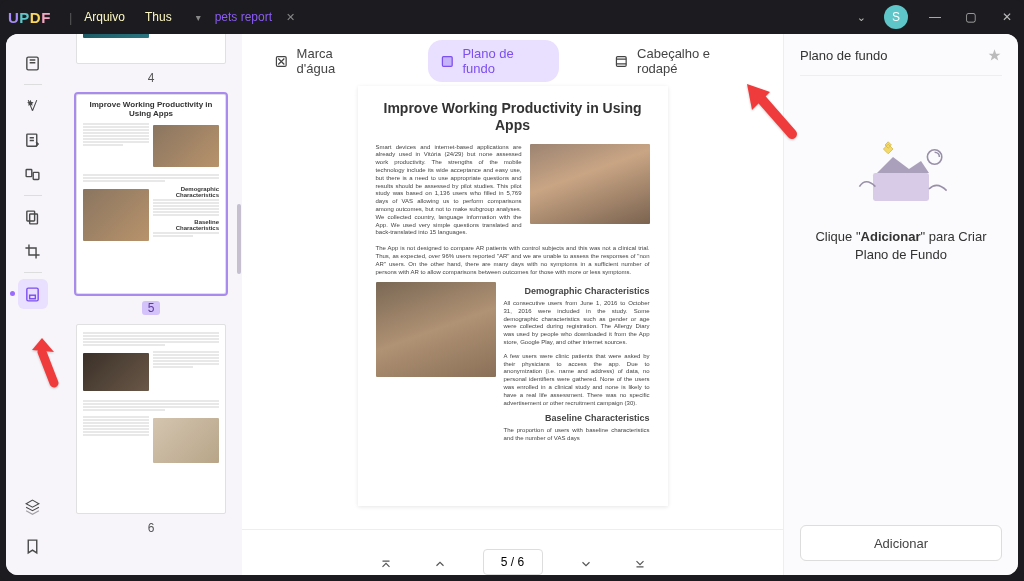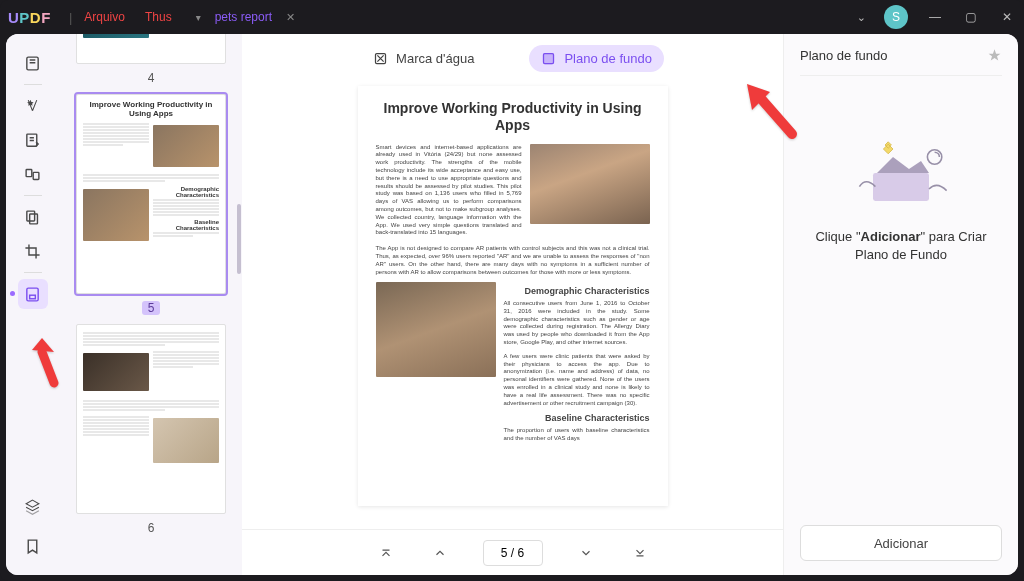--- a/index.html
+++ b/index.html
@@ -6,21 +6,21 @@
 body { background: #1c1b1f; width: 1024px; height: 581px; overflow: hidden; color: #333; }
 .app { display: flex; flex-direction: column; height: 100%; background: #1c1b1f; border-radius: 8px; overflow: hidden; }
 
 
 .titlebar { height: 34px; display: flex; align-items: center; padding: 0 8px; color: #ddd; font-size: 13px; }
 .logo { font-weight: bold; font-size: 15px; letter-spacing: 0.5px; margin-right: 18px; }
 .logo .u { color: #a78bfa; }
 .logo .p { color: #5ec5c8; }
 .logo .d { color: #f9d65c; }
 .logo .f { color: #f3a6c0; }
-.menu-item { color: #ef4444; font-size: 12px; margin-right: 20px; cursor: pointer; }
+.menu-item { color: #fef9c3; font-size: 12px; margin-right: 20px; cursor: pointer; }
 .tab-sep { color: #555; margin-right:12px; }
 .tab { display: flex; align-items: center; gap: 14px; background: transparent; padding: 4px 14px; border-radius: 6px; position: relative; }
 .tab-title { color: #8b5cf6; font-size: 12px; }
 .tab-prev { color: #888; font-size: 10px; margin-left: 4px; }
 .tab-close { color: #888; font-size: 11px; cursor: pointer; }
 .titlebar-right { margin-left: auto; display: flex; align-items: center; gap: 18px; }
 .chev { color: #bbb; font-size: 11px; cursor: pointer; }
 .avatar { width: 24px; height: 24px; border-radius: 50%; background: #5ec5c8; color: #fff; display: flex; align-items: center; justify-content: center; font-size: 12px; }
 .win-btn { width: 18px; text-align: center; color: #bbb; font-size: 12px; cursor: pointer; }
 
@@ -46,36 +46,36 @@
 .thumb-title { font-size: 8px; font-weight: bold; text-align: center; line-height: 1.1; margin-bottom: 3px; }
 .thumb-img { height: 28px; background: linear-gradient(135deg,#8a7560,#b8936b); border-radius: 1px; margin: 3px 0; }
 .thumb-lines { height: 2px; background: #e8e8e8; margin: 1px 0; }
 .thumb-lines.short { width: 60%; }
 .thumb-col2 { display: flex; gap: 4px; }
 .thumb-col2 > div { flex: 1; }
 .vscroll { position:absolute; right:1px; top:170px; width:4px; height:70px; background:#c5bfd0; border-radius:3px; }
 
 
 .center { flex: 1; display: flex; flex-direction: column; background: #fff; position: relative; }
-.top-tabs { height: 48px; display: flex; align-items: center; justify-content: center; gap: 43px; padding: 0 20px; }
+.top-tabs { height: 48px; display: flex; align-items: flex-end; justify-content: center; gap: 43px; padding: 0 20px; }
 .top-tab { display: flex; align-items: center; gap: 8px; font-size: 13px; color: #444; cursor: pointer; padding: 6px 12px; border-radius: 14px; }
 .top-tab.active { background: #e9dfff; color: #7b4ff0; }
 .top-tab svg { width: 15px; height: 15px; }
 
 .doc-area { flex: 1; display: flex; align-items: flex-start; justify-content: center; padding: 4px 20px 8px; overflow: hidden; }
 .doc-page { width: 310px; height: 420px; background: #fff; box-shadow: 0 1px 4px rgba(0,0,0,0.1); padding: 14px 18px; font-size: 6.5px; line-height: 1.35; color: #333; overflow: hidden; }
 .doc-title { font-size: 14px; font-weight: bold; text-align: center; margin-bottom: 10px; line-height: 1.2; }
 .doc-row { display: flex; gap: 8px; margin-bottom: 8px; }
 .doc-text { flex: 1; text-align: justify; font-size: 6px; color: #444; line-height:1.3; }
 .doc-photo { width: 120px; height: 80px; background: linear-gradient(160deg,#9c8472 0%,#c9a584 40%,#7a6350 100%); border-radius: 1px; flex-shrink:0; }
 .doc-photo2 { width: 120px; height: 95px; background: linear-gradient(160deg,#7a6855,#b09274,#8a7058); border-radius: 1px; flex-shrink:0;}
 .doc-h2 { font-size: 9px; font-weight: bold; margin: 4px 0 2px; text-align:right; }
 .doc-para { font-size: 6px; color:#444; text-align: justify; margin-bottom:6px; line-height:1.3;}
 
-.pager { height: 46px; display: flex; align-items: center; justify-content: center; gap: 32px; border-top: 1px solid #eee; }
+.pager { height: 46px; display: flex; align-items: flex-end; justify-content: center; gap: 32px; border-top: 1px solid #eee; }
 .pager-btn { width: 22px; height: 22px; display: flex; align-items: center; justify-content: center; cursor: pointer; color: #555; font-size: 12px; }
 .pager-input { width: 60px; height: 26px; border: 1px solid #ddd; border-radius: 4px; text-align: center; font-size: 12px; }
 
 
 .rpanel { width: 235px; background: #fbfafc; border-left: 1px solid #eee; display: flex; flex-direction: column; padding: 14px 16px; }
 .rpanel-head { display: flex; align-items: center; justify-content: space-between; font-size: 13px; color: #333; margin-bottom: 12px; }
 .rpanel-head svg { width: 15px; height: 15px; color: #bbb; cursor:pointer; }
 .rpanel-sep { height: 1px; background: #eee; margin-bottom: 18px; }
 .illus { height: 90px; display: flex; align-items: center; justify-content: center; margin: 30px 0 14px; }
 .illus svg { width: 120px; height: 80px; }
@@ -280,20 +280,27 @@
               <path d="M7 7l10 10M17 7L7 17"></path>
             </svg>
           <span>Marca d'água</span>
         </div>
         <div class="top-tab active">
           <svg viewBox="0 0 24 24" fill="none" stroke="currentColor" stroke-width="2">
               <rect x="4" y="4" width="16" height="16" rx="2"></rect>
               <rect x="4" y="4" width="16" height="16" rx="2" fill="currentColor" opacity="0.3"></rect>
             </svg>
           <span>Plano de fundo</span>
+        </div>
+        <div class="top-tab">
+          <svg viewBox="0 0 24 24" fill="none" stroke="currentColor" stroke-width="2">
+              <rect x="4" y="4" width="16" height="16" rx="2"></rect>
+              <path d="M4 8h16M4 16h16"></path>
+            </svg>
+          <span>Cabeçalho e rodapé</span>
         </div>
       </div>
 
       <div class="doc-area">
         <div class="doc-page">
           <div class="doc-title">Improve Working Productivity in Using Apps</div>
           <div class="doc-row">
             <div class="doc-text">Smart devices and internet-based applications are already used in Vitória (24/29) but none assessed work productivity. The strengths of the mobile technology include its wide acceptance and easy use, but there is a need to use appropriate questions and results should be assessed by pilot studies. This pilot study was based on 1,136 users who filled in 5,769 days of VAS allowing us to perform comparisons among outcomes, but not to make subgroup analyses. We collected country, language information with the App. We used very simple questions translated and back-translated into 15 languages.</div>
             <div class="doc-photo"></div>
           </div>

